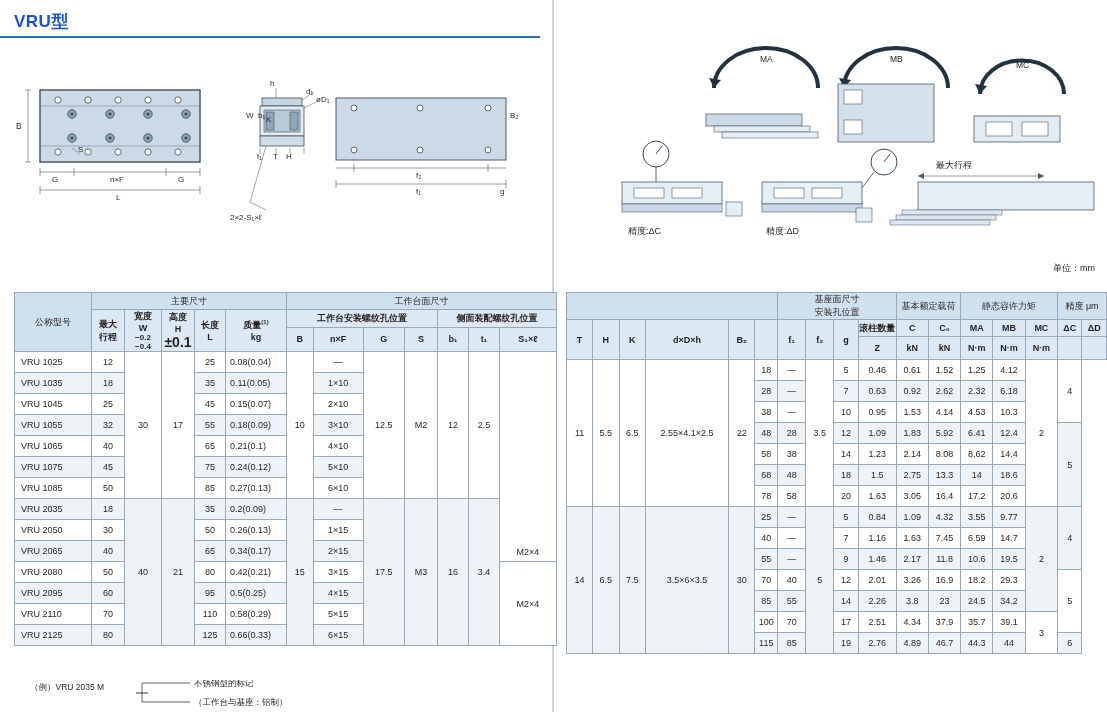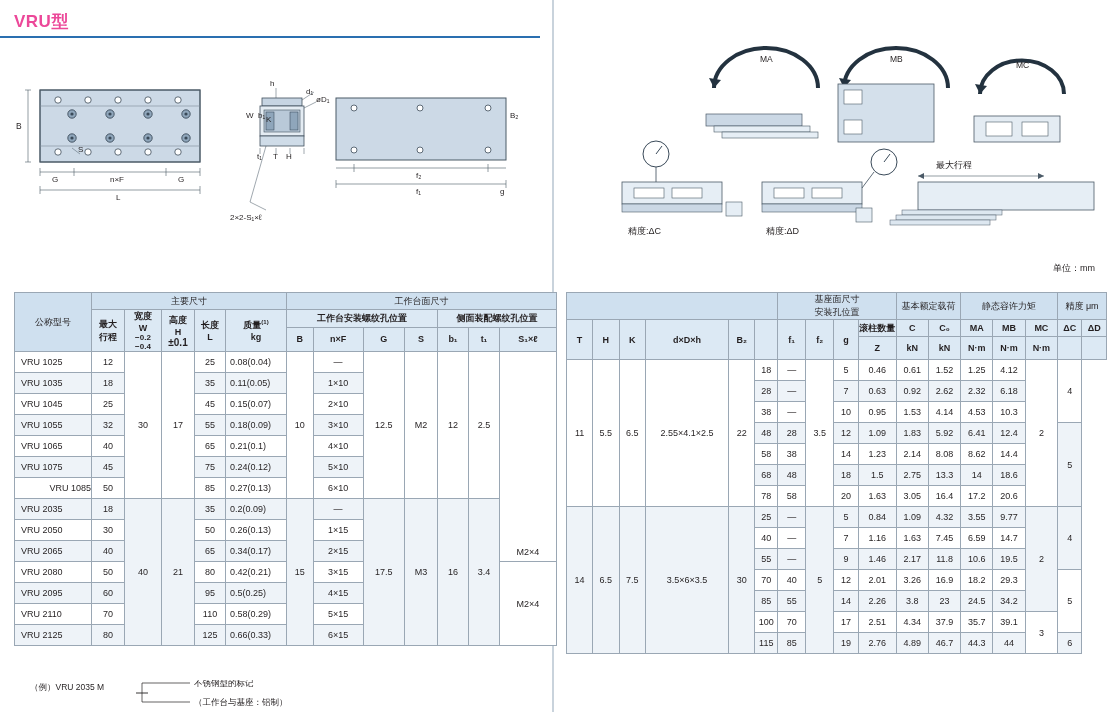--- a/index.html
+++ b/index.html
@@ -1,18 +1,18 @@
 <!DOCTYPE html>
 <html><head>
 <meta charset="utf-8">
 <style>
   html,body{margin:0;padding:0;}
   body{width:1107px;height:712px;background:#ffffff;font-family:"Liberation Sans","DejaVu Sans",sans-serif;color:#231f20;position:relative;overflow:hidden;}
   .page{position:relative;width:1107px;height:712px;}
-  .title{position:absolute;left:14px;top:10px;font-size:17px;font-weight:bold;color:#ec4899;letter-spacing:.5px;}
+  .title{position:absolute;left:14px;top:10px;font-size:17px;font-weight:bold;color:#1d4ed8;letter-spacing:.5px;}
   .title-rule{position:absolute;left:0;top:36px;width:540px;height:2px;background:#2a6fb0;}
   .vsep{position:absolute;left:552px;top:0;width:2px;height:712px;background:#c9d3dc;}
 
   
   .fig{position:absolute;}
   .unit{position:absolute;right:12px;top:262px;font-size:9px;color:#231f20;}
 
   
   table{border-collapse:collapse;}
   .tbl td,.tbl th{border:1px solid #9aa7b4;font-size:9px;text-align:center;color:#231f20;padding:0;}
@@ -239,21 +239,21 @@
         </th>
         <th class="hdr2" rowspan="2" style="width:36px;">
           <div>宽度</div>
           <div>W</div>
           <div style="font-size:8px">−0.2</div>
           <div style="font-size:8px">−0.4</div>
         </th>
         <th class="hdr2" rowspan="2" style="width:32px;">
           <div>高度</div>
           <div>H</div>
-          <div style="font-size:10px">±0.1</div>
+          <div style="font-size:14px">±0.1</div>
         </th>
         <th class="hdr2" rowspan="2" style="width:30px;">
           <div>长度</div>
           <div>L</div>
         </th>
         <th class="hdr2" rowspan="2" style="width:60px;">
           <div><span>质量</span><sup style="font-size:6px">(1)</sup></div>
           <div>kg</div>
         </th>
         <th class="hdr2" colspan="4" style="width:150px;height:16px;">工作台安装螺纹孔位置</th>
@@ -313,21 +313,21 @@
         <td>4×10</td>
       </tr>
       <tr class="row-b" style="height:21px;">
         <td style="text-align:left;padding-left:6px;">VRU 1075</td>
         <td>45</td>
         <td>75</td>
         <td style="text-align:left;padding-left:4px;">0.24(0.12)</td>
         <td>5×10</td>
       </tr>
       <tr class="row-a" style="height:21px;">
-        <td style="text-align:right;padding-left:18px;">VRU 1085</td>
+        <td style="text-align:left;padding-left:6px;">VRU 1085</td>
         <td>50</td>
         <td>85</td>
         <td style="text-align:left;padding-left:4px;">0.27(0.13)</td>
         <td>6×10</td>
       </tr>
 
       <tr class="row-b" style="height:21px;">
         <td style="text-align:left;padding-left:6px;">VRU 2035</td>
         <td>18</td>
         <td rowspan="7">40</td>

